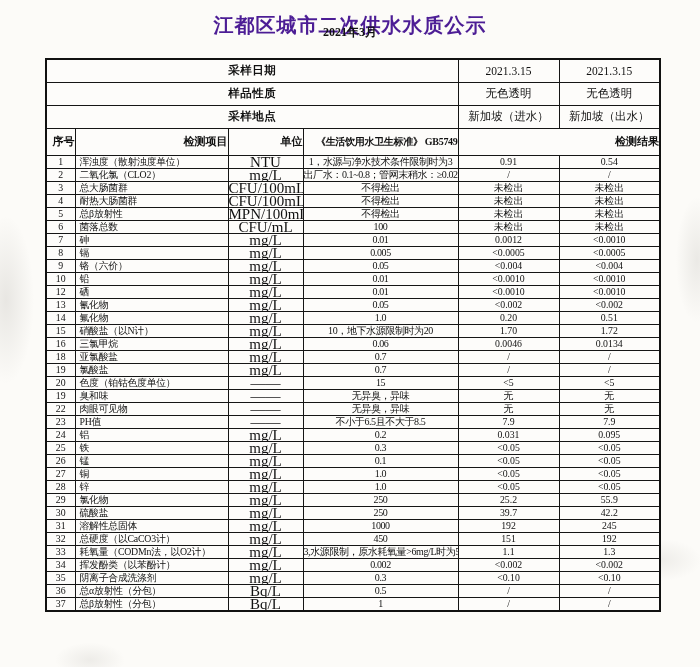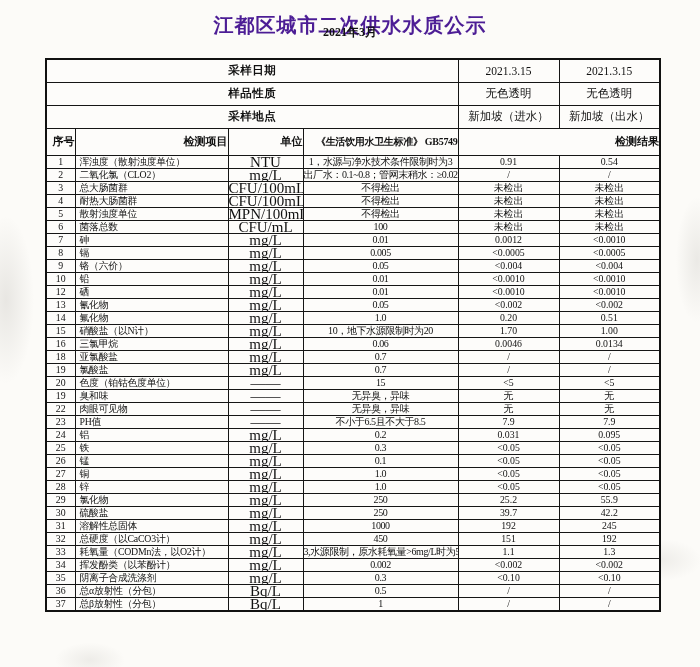--- a/index.html
+++ b/index.html
@@ -126,21 +126,21 @@
       <tr>
         <td class="c-no">4</td>
         <td class="c-item">耐热大肠菌群</td>
         <td class="c-unit">CFU/100mL</td>
         <td class="c-std">不得检出</td>
         <td class="c-res">未检出</td>
         <td class="c-res">未检出</td>
       </tr>
       <tr>
         <td class="c-no">5</td>
-        <td class="c-item">散射浊度单位</td>
+        <td class="c-item">总β放射性</td>
         <td class="c-unit">MPN/100mL</td>
         <td class="c-std">不得检出</td>
         <td class="c-res">未检出</td>
         <td class="c-res">未检出</td>
       </tr>
       <tr>
         <td class="c-no">6</td>
         <td class="c-item">菌落总数</td>
         <td class="c-unit">CFU/mL</td>
         <td class="c-std">100</td>
@@ -202,21 +202,21 @@
         <td class="c-std">1.0</td>
         <td class="c-res">0.20</td>
         <td class="c-res">0.51</td>
       </tr>
       <tr>
         <td class="c-no">15</td>
         <td class="c-item">硝酸盐（以N计）</td>
         <td class="c-unit">mg/L</td>
         <td class="c-std">10，地下水源限制时为20</td>
         <td class="c-res">1.70</td>
-        <td class="c-res">1.00</td>
+        <td class="c-res">1.72</td>
       </tr>
       <tr>
         <td class="c-no">16</td>
         <td class="c-item">三氯甲烷</td>
         <td class="c-unit">mg/L</td>
         <td class="c-std">0.06</td>
         <td class="c-res">0.0046</td>
         <td class="c-res">0.0134</td>
       </tr>
       <tr>

